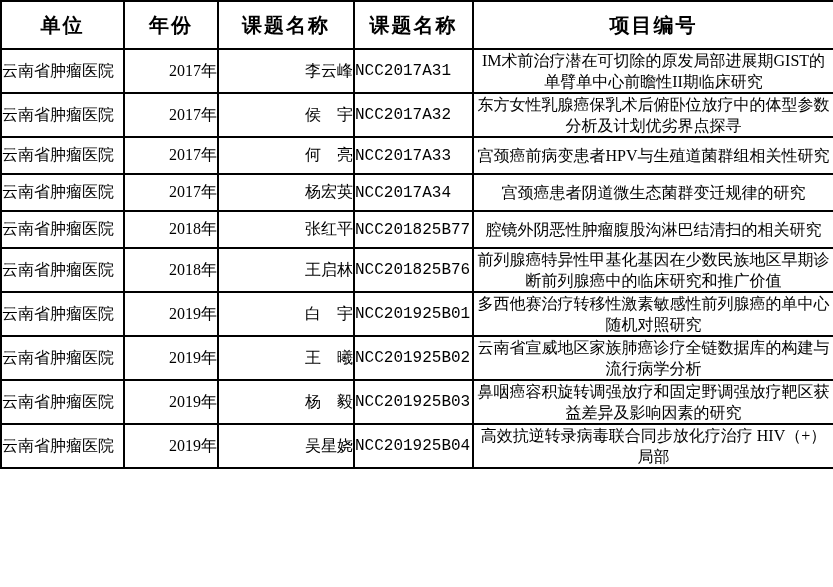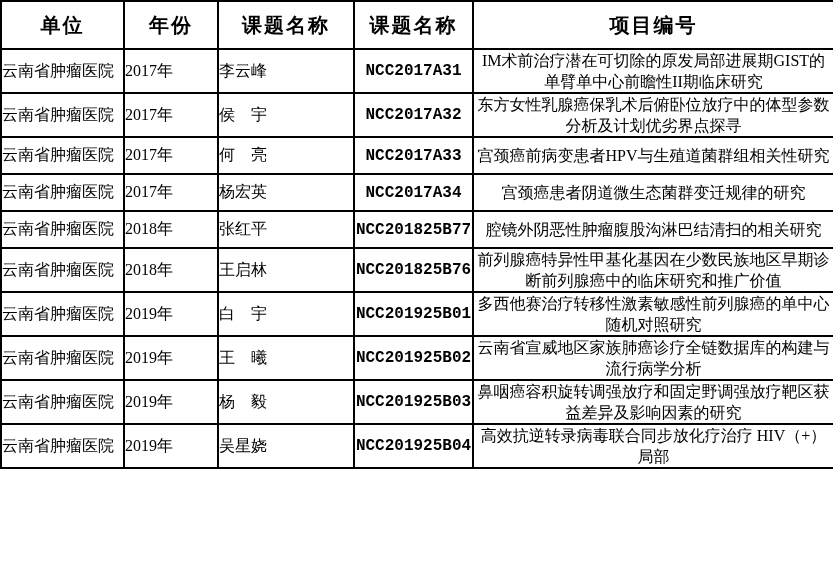--- a/index.html
+++ b/index.html
@@ -44,28 +44,27 @@
   table.projects tbody tr {
     height: 37px;
   }
   td.cell-unit {
     text-align: left;
     padding-left: 2px;
     padding-right: 1px;
   }
   td.cell-year,
   td.cell-leader {
-    text-align: left;
+    text-align: right;
   }
   td.cell-code {
-    text-align: center;
+    text-align: left;
     padding-left: 3px;
     font-family: "Liberation Mono", "DejaVu Sans Mono", monospace;
     font-size: 15px;
-    font-weight: bold;
   }
   td.cell-title {
     text-align: center;
     padding-left: 3px;
     padding-right: 2px;
     line-height: 21px;
     font-size: 16px;
   }
 </style>
 </head>

